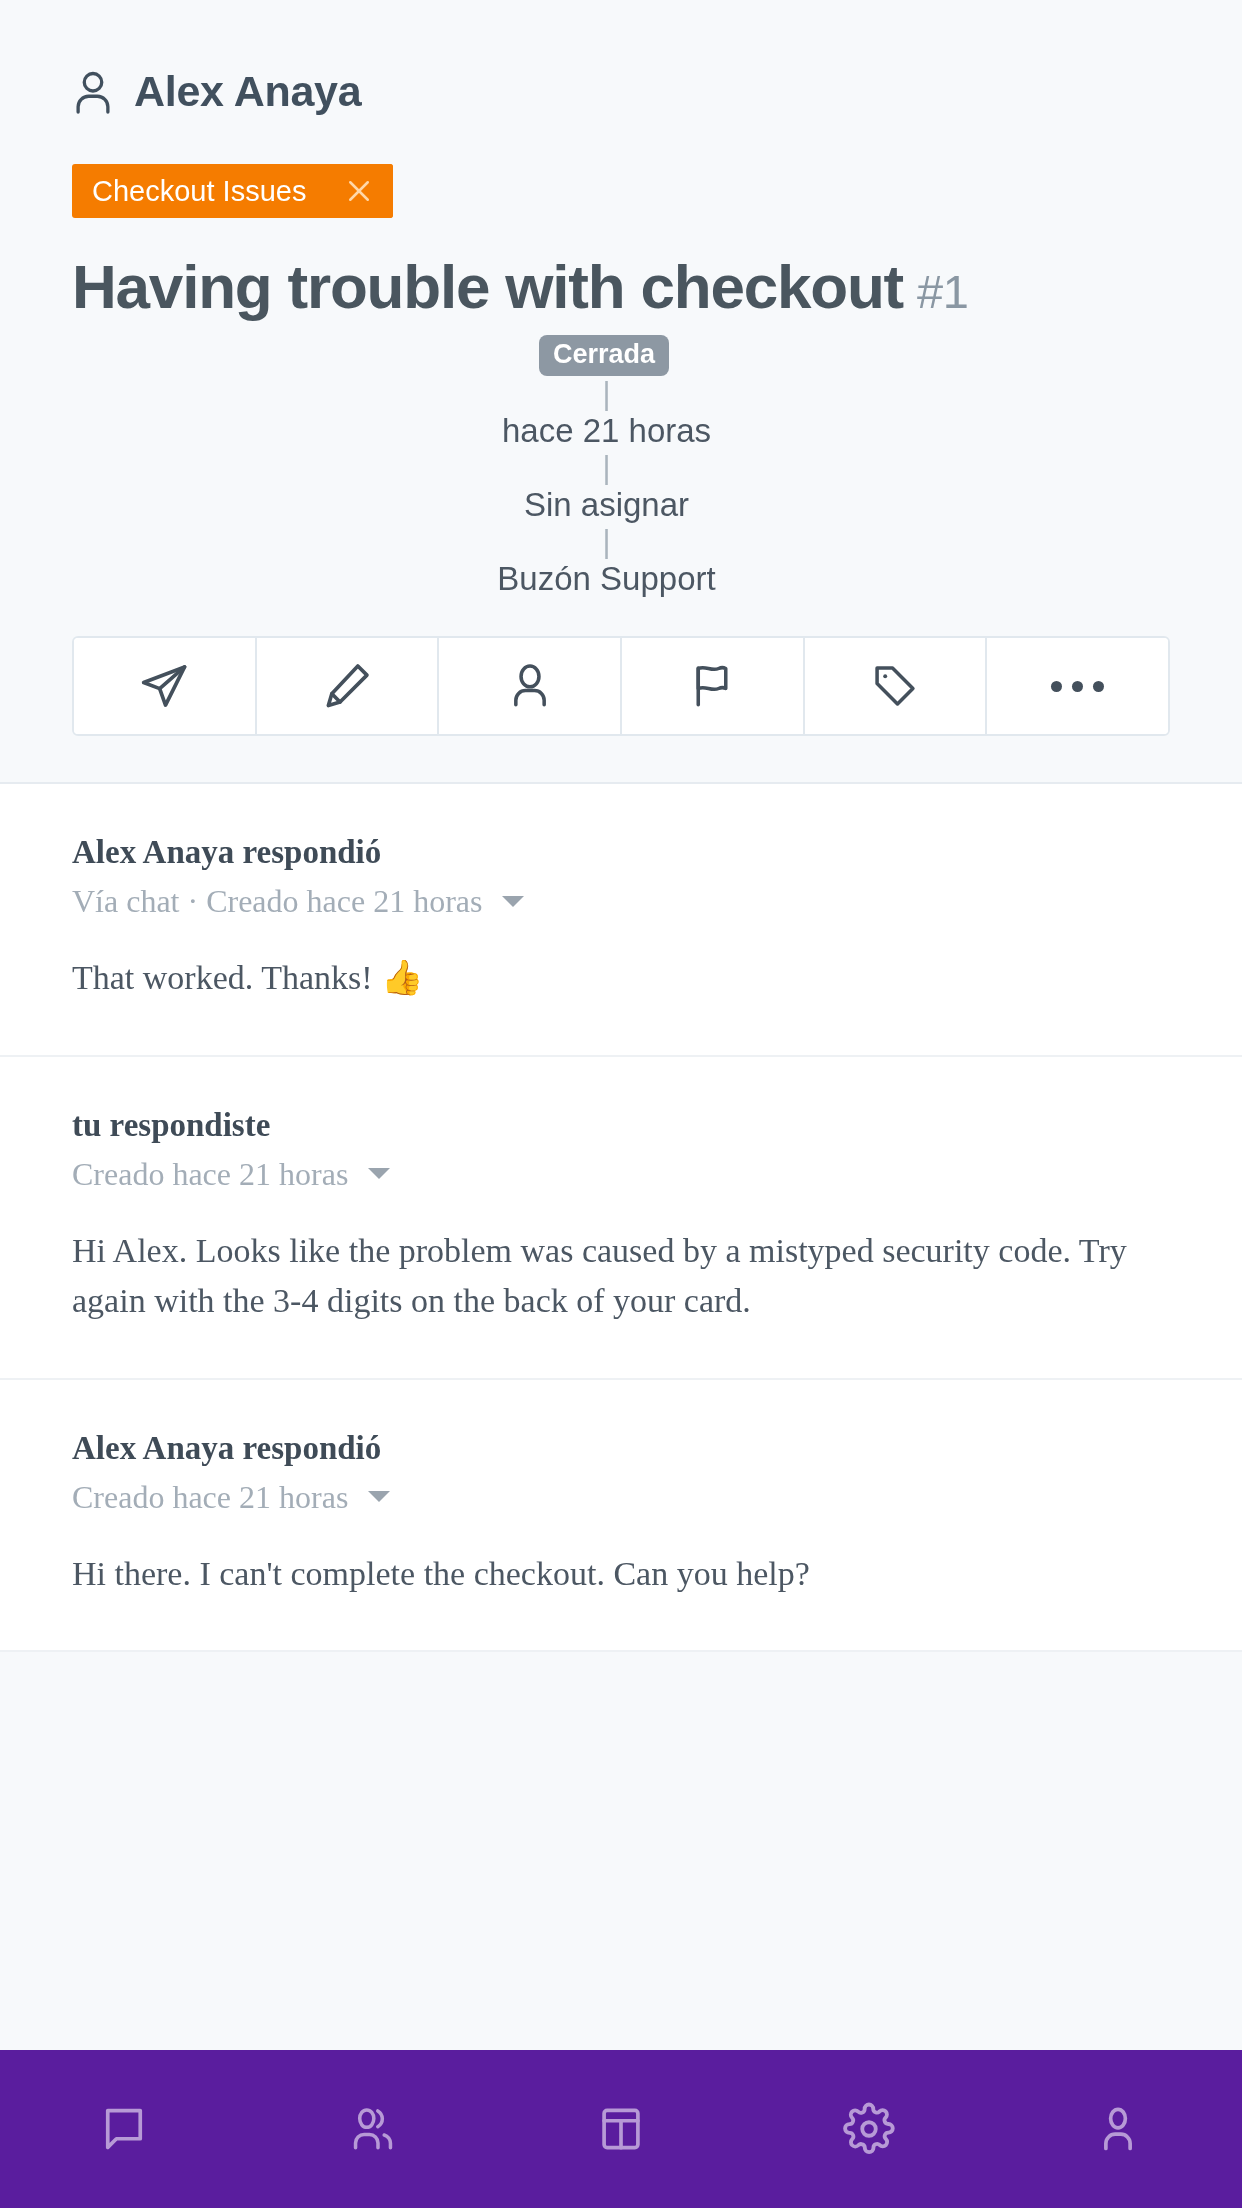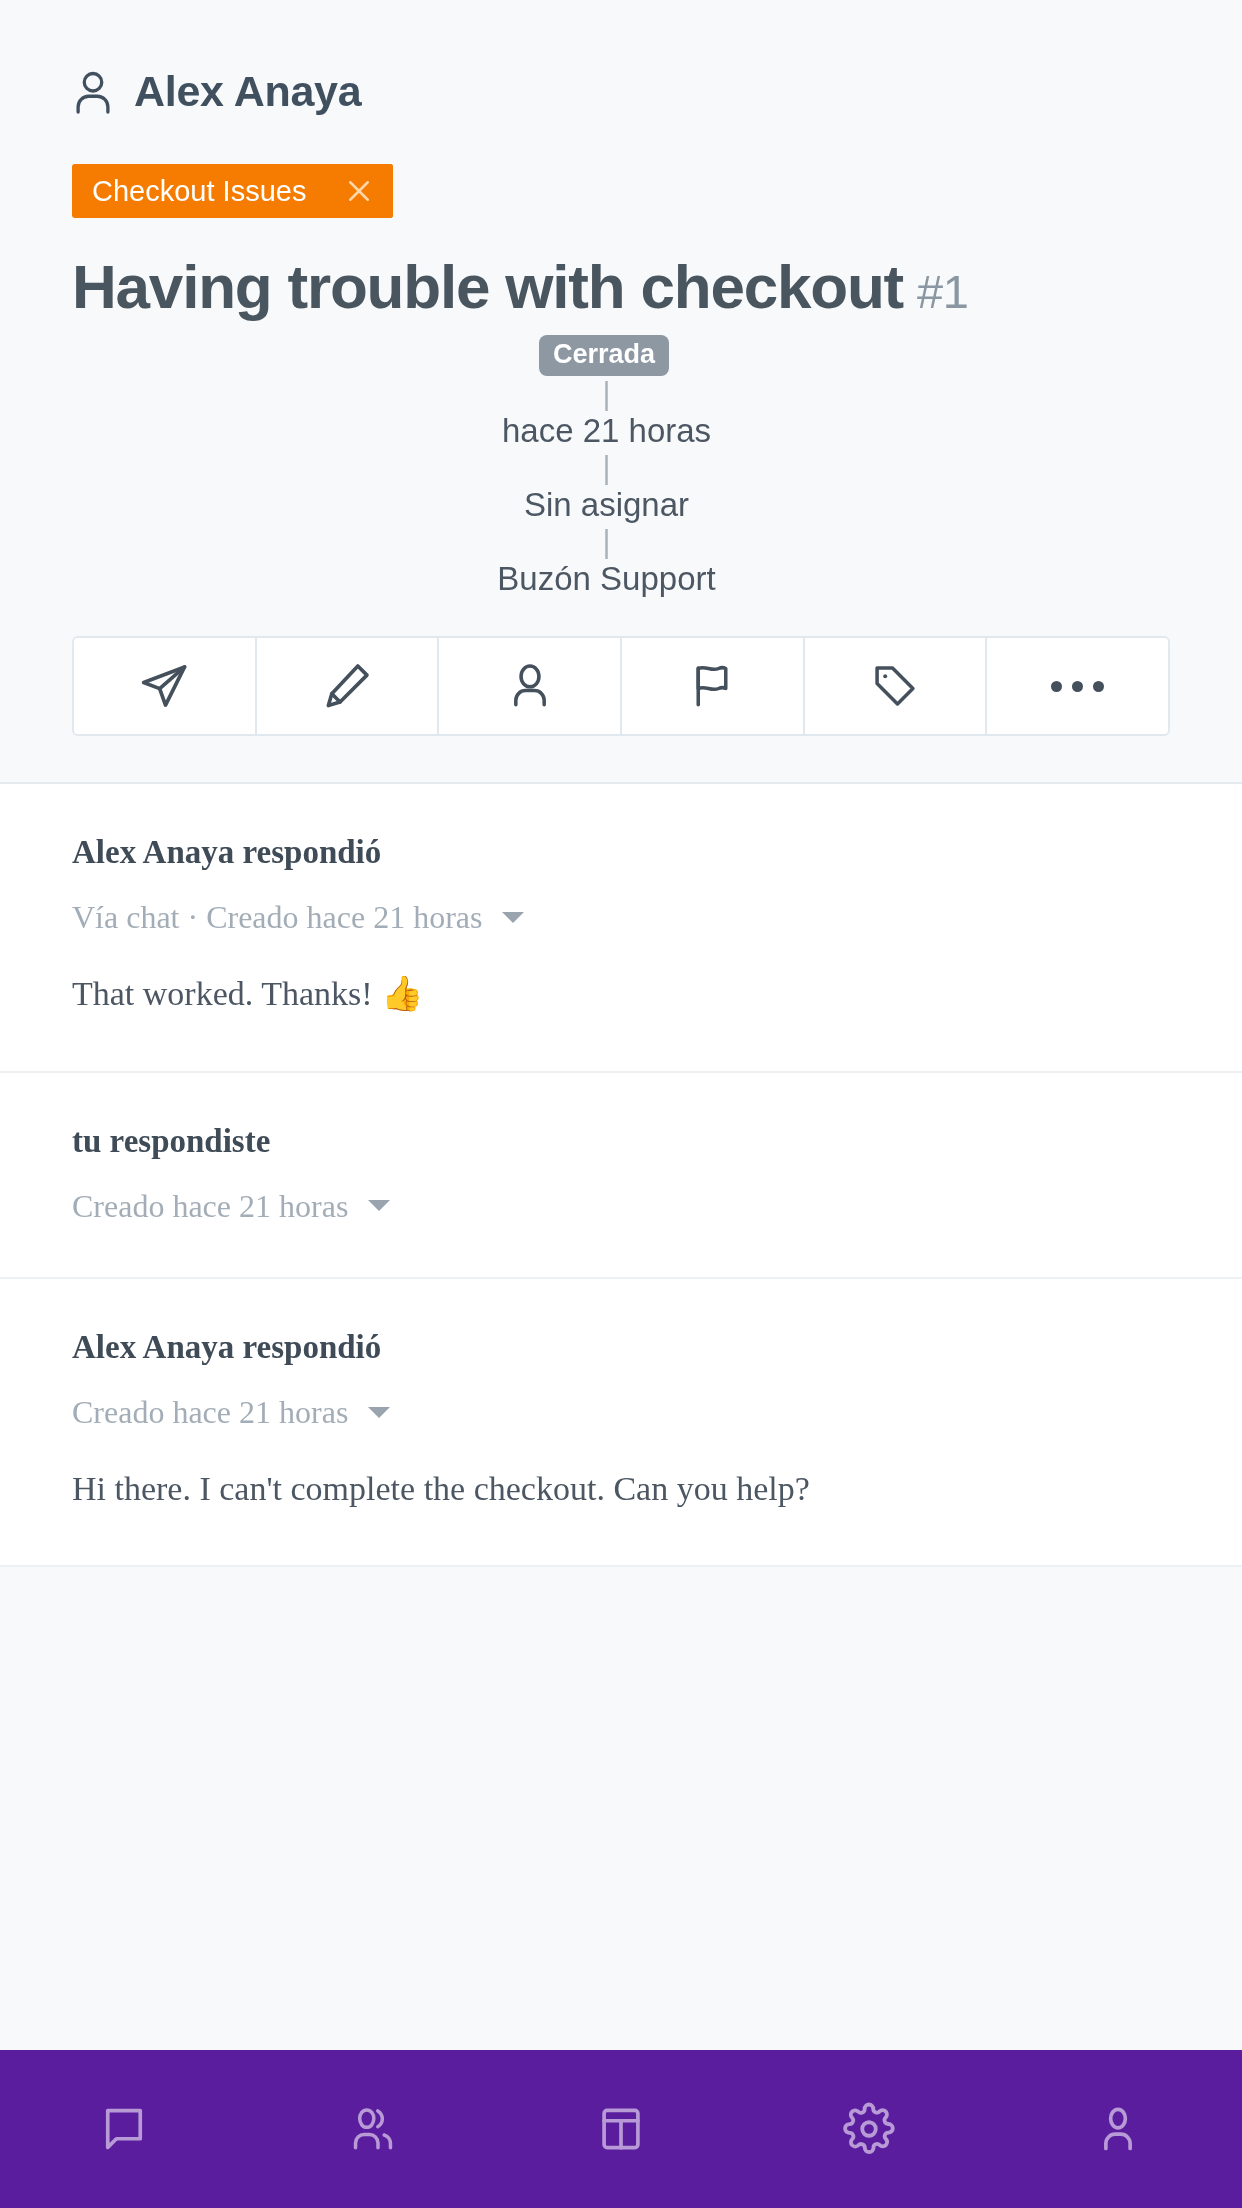--- a/index.html
+++ b/index.html
@@ -205,21 +205,21 @@
     font-size: 33px;
     font-weight: bold;
     color: #3f4b57;
     line-height: 1.25;
   }
 
   .msg-sub {
     display: flex;
     align-items: center;
     gap: 16px;
-    margin-top: 24px;
+    margin-top: 8px;
     font-size: 32px;
     color: #a3adb7;
     line-height: 1.25;
   }
 
   .caret {
     display: inline-block;
     width: 0; height: 0;
     border-left: 11px solid transparent;
     border-right: 11px solid transparent;
@@ -371,20 +371,21 @@
       </div>
       <div class="msg-body">That worked. Thanks! 👍</div>
     </div>
 
     <div class="message">
       <div class="msg-author">tu respondiste</div>
       <div class="msg-sub">
         <span>Creado hace 21 horas</span>
         <span class="caret"></span>
       </div>
+      <div class="msg-body">Hi Alex. Looks like the problem was caused by a mistyped security code. Try again with the 3-4 digits on the back of your card.</div>
     </div>
 
     <div class="message">
       <div class="msg-author">Alex Anaya respondió</div>
       <div class="msg-sub">
         <span>Creado hace 21 horas</span>
         <span class="caret"></span>
       </div>
       <div class="msg-body">Hi there. I can't complete the checkout. Can you help?</div>
     </div>

